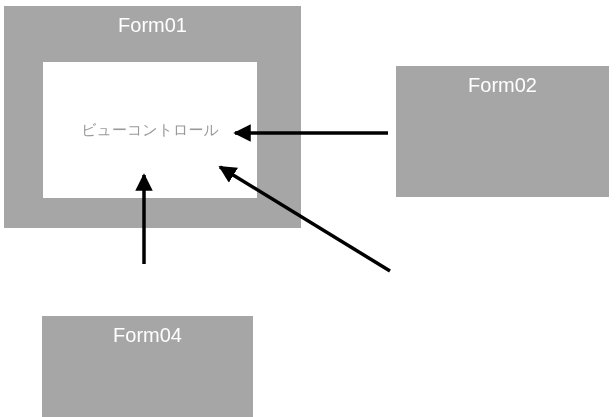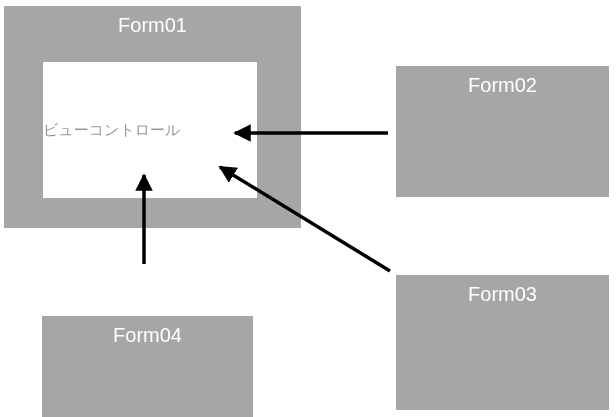--- a/index.html
+++ b/index.html
@@ -29,21 +29,21 @@
   .form01{left:4px;top:6px;width:297px;height:222px;}
   .form02{left:396px;top:66px;width:213px;height:131px;}
   .form03{left:396px;top:275px;width:213px;height:135px;}
   .form04{left:42px;top:277px;width:211px;height:133px;margin-top:39px;}
   .view-control{
     position:absolute;
     left:43px;top:62px;width:214px;height:136px;
     background:#ffffff;
     color:var(--view-text);
     font-size:15px;
-    display:flex;align-items:center;
+    display:flex;align-items:center;justify-content:center;
   }
   .arrows{
     position:absolute;left:0;top:0;width:616px;height:417px;
     pointer-events:none;
   }
   .arrows line{stroke:var(--arrow);stroke-width:3.5;}
   .arrows .head{fill:var(--arrow);}
 </style>
 </head>
 <body>
@@ -55,23 +55,20 @@
   </div>
 
   <div class="view-control">
     <span>ビューコントロール</span>
   </div>
 
   <div class="gray-box form02">
     <span>Form02</span>
   </div>
 
-  <div class="gray-box form03">
-    <span>Form03</span>
-  </div>
 
   <div class="gray-box form04">
     <span>Form04</span>
   </div>
 
   <svg class="arrows" viewBox="0 0 616 417" aria-hidden="true">
     <defs>
       <marker id="ah" viewBox="0 0 5 5" refX="4.5" refY="2.5" markerWidth="5" markerHeight="5" orient="auto-start-reverse">
         <path class="head" d="M0,0 L5,2.5 L0,5 Z"></path>
       </marker>

